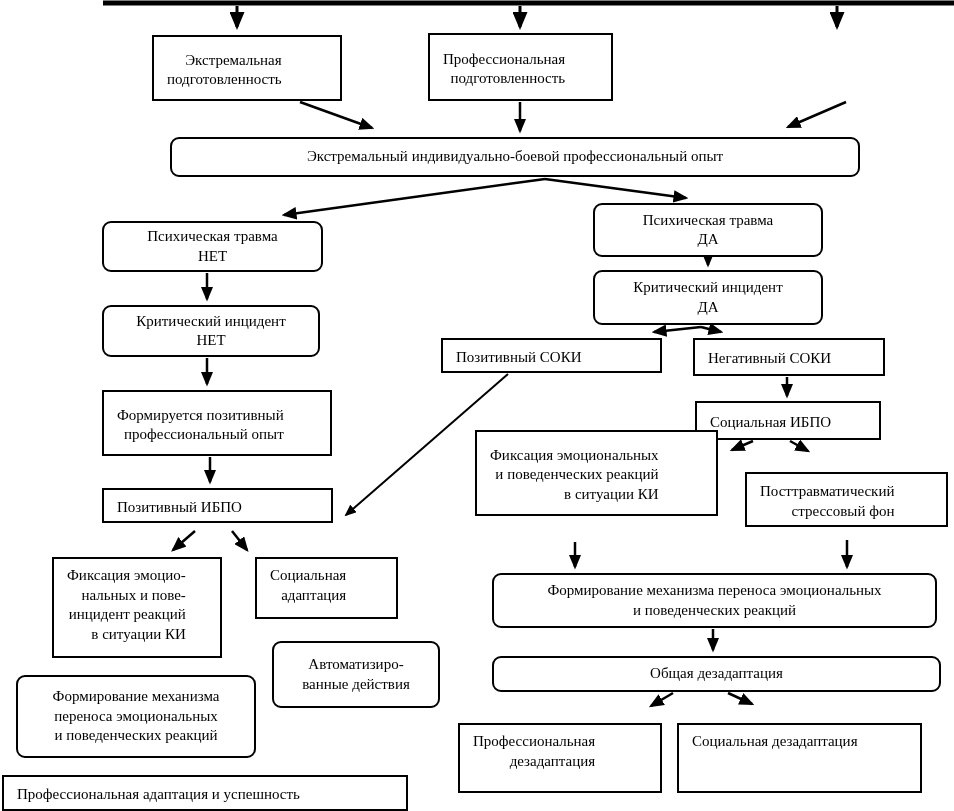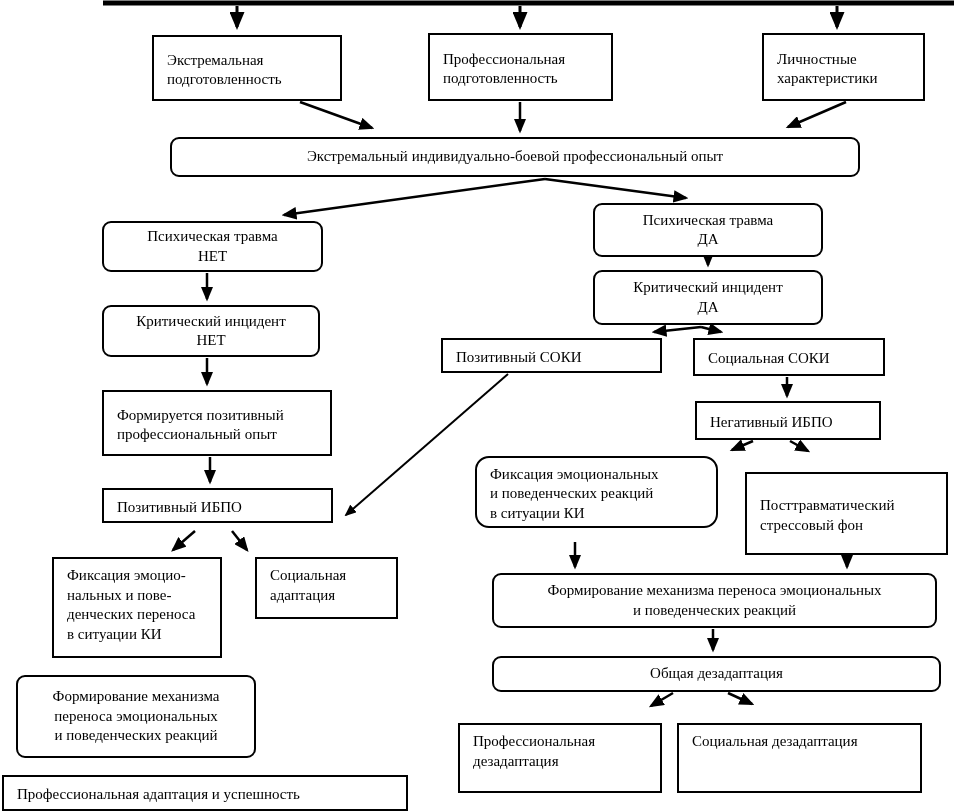--- a/index.html
+++ b/index.html
@@ -22,21 +22,21 @@
     position: absolute;
     box-sizing: border-box;
     border: 2px solid #000000;
     background: #ffffff;
     font-size: 15px;
     line-height: 1.3;
     white-space: pre-line;
     display: flex;
     align-items: center;
   }
-  .node.left   { justify-content: flex-start; text-align: left;  padding: 4px 8px 0 13px; }
+  .node.left   { justify-content: flex-start; text-align: right;  padding: 4px 8px 0 13px; }
   .node.center { justify-content: center;     text-align: center; padding: 4px 8px; border-radius: 9px; }
   .node.top    { align-items: flex-start; padding-top: 7px; }
 </style>
 </head>
 <body>
 
 <div id="canvas">
 
   <svg id="arrow-layer" viewBox="0 0 954 811" xmlns="http://www.w3.org/2000/svg">
     <defs>
@@ -77,53 +77,53 @@
       <line x1="713" y1="629" x2="713" y2="650" stroke-width="2.5" marker-end="url(#ah)"></line>
       <line x1="673" y1="693" x2="651" y2="706" stroke-width="2.5" marker-end="url(#ah)"></line>
       <line x1="728" y1="693" x2="752" y2="704" stroke-width="2.5" marker-end="url(#ah)"></line>
     </g>
   </svg>
 
   <div class="node left" style="left:152px; top:35px;  width:190px; height:66px;">Экстремальная
 подготовленность</div>
   <div class="node left" style="left:428px; top:33px;  width:185px; height:68px;">Профессиональная
 подготовленность</div>
-  <div class="node left" style="left:762px; top:33px;  width:163px; height:68px;">Личностные
-характеристики</div>
   <div class="node center" style="left:170px; top:137px; width:690px; height:40px;">Экстремальный индивидуально-боевой профессиональный опыт</div>
 
   <div class="node center" style="left:102px; top:221px; width:221px; height:51px;">Психическая травма
 НЕТ</div>
   <div class="node center" style="left:593px; top:203px; width:230px; height:54px;">Психическая травма
 ДА</div>
   <div class="node center" style="left:102px; top:305px; width:218px; height:52px;">Критический инцидент
 НЕТ</div>
   <div class="node center" style="left:593px; top:270px; width:230px; height:55px;">Критический инцидент
 ДА</div>
 
   <div class="node left" style="left:441px; top:338px; width:221px; height:35px;">Позитивный СОКИ</div>
-  <div class="node left" style="left:693px; top:338px; width:192px; height:38px;">Социальная СОКИ</div>
+  <div class="node left" style="left:693px; top:338px; width:192px; height:38px;">Негативный СОКИ</div>
 
   <div class="node left" style="left:102px; top:390px; width:230px; height:66px;">Формируется позитивный
 профессиональный опыт</div>
-  <div class="node left" style="left:695px; top:401px; width:186px; height:39px;">Негативный ИБПО</div>
+  <div class="node left" style="left:695px; top:401px; width:186px; height:39px;">Социальная ИБПО</div>
   <div class="node left" style="left:102px; top:488px; width:231px; height:35px;">Позитивный ИБПО</div>
 
-  <div class="node left" style="left:475px; top:456px; width:243px; height:72px;border-radius:14px;">Фиксация эмоциональных
+  <div class="node left" style="left:475px; top:430px; width:243px; height:86px;">Фиксация эмоциональных
 и поведенческих реакций
 в ситуации КИ</div>
-  <div class="node left" style="left:745px; top:472px; width:203px; height:83px;">Посттравматический
+  <div class="node left" style="left:745px; top:472px; width:203px; height:55px;">Посттравматический
 стрессовый фон</div>
 
   <div class="node left top" style="left:52px;  top:557px; width:170px; height:101px;">Фиксация эмоцио-
 нальных и пове-
-денческих переноса
+инцидент реакций
 в ситуации КИ</div>
   <div class="node left top" style="left:255px; top:557px; width:143px; height:62px;">Социальная
 адаптация</div>
+  <div class="node center" style="left:272px; top:641px; width:168px; height:67px;">Автоматизиро-
+ванные действия</div>
   <div class="node center" style="left:16px;  top:675px; width:240px; height:83px;">Формирование механизма
 переноса эмоциональных
 и поведенческих реакций</div>
 
   <div class="node center" style="left:492px; top:573px; width:445px; height:55px;">Формирование механизма переноса эмоциональных
 и поведенческих реакций</div>
   <div class="node center" style="left:492px; top:656px; width:449px; height:36px;">Общая дезадаптация</div>
 
   <div class="node left top" style="left:458px; top:723px; width:204px; height:70px;">Профессиональная
 дезадаптация</div>

